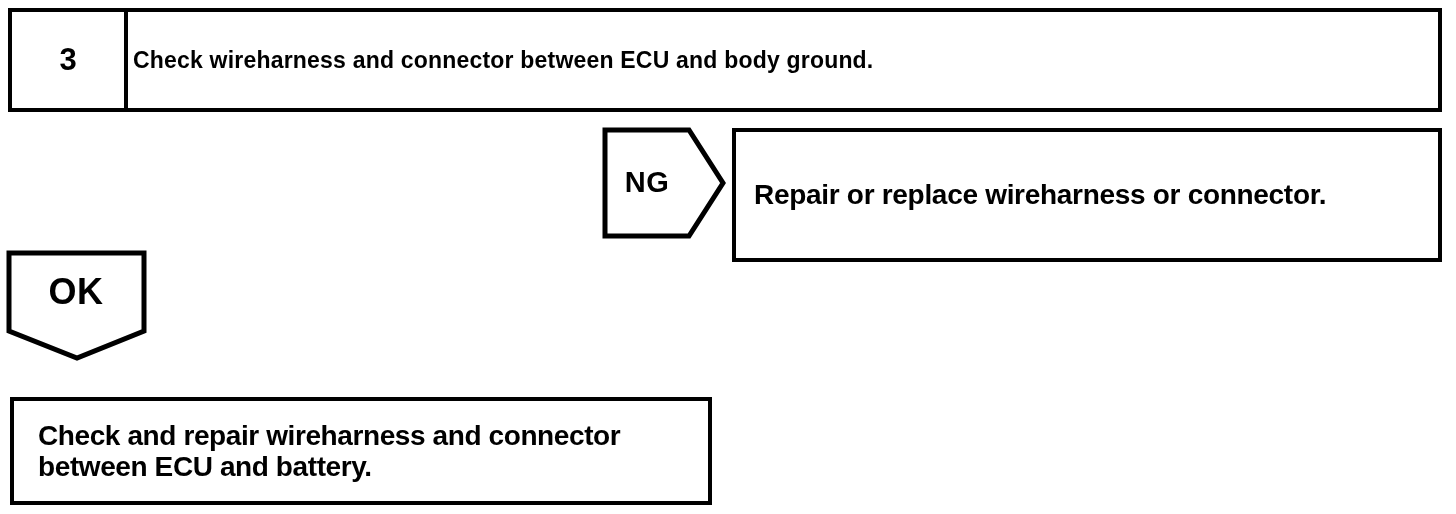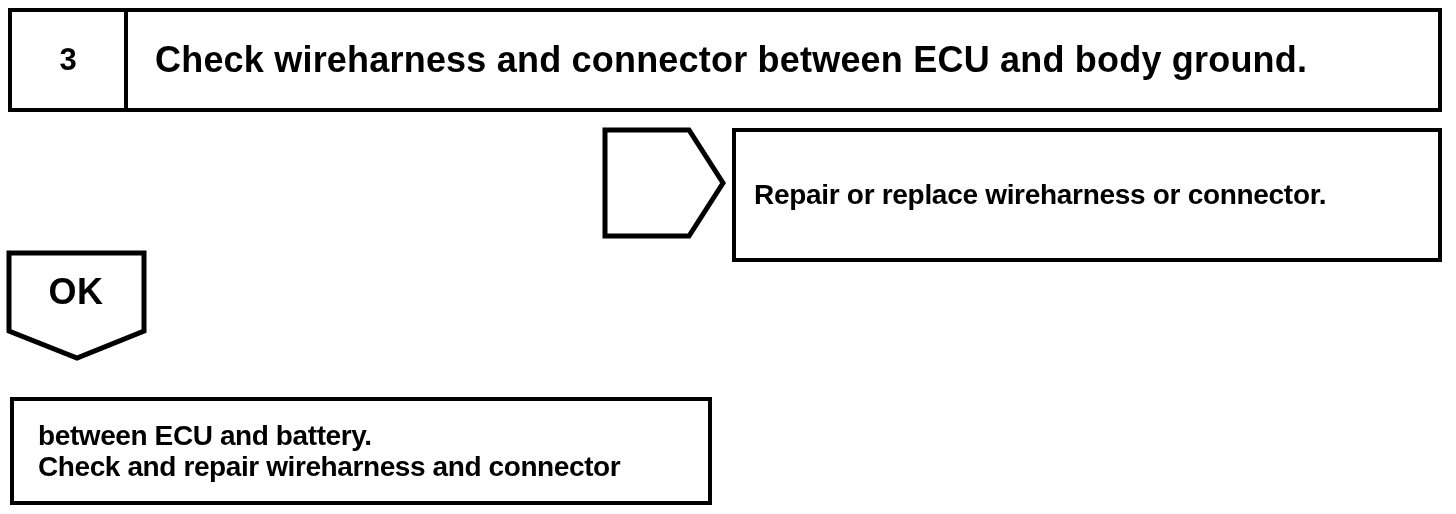--- a/index.html
+++ b/index.html
@@ -38,22 +38,22 @@
     border-right: 4px solid #000000;
     display: flex;
     align-items: center;
     justify-content: center;
     font-size: 31px;
   }
   .step-text {
     flex: 1;
     display: flex;
     align-items: center;
-    padding-left: 27px;
-    font-size: 36px;
+    padding-left: 5px;
+    font-size: 23px;
     letter-spacing: 0.2px;
     white-space: nowrap;
   }
   
   .ng-shape {
     position: absolute;
     left: 601px;
     top: 126px;
     width: 126px;
     height: 114px;
@@ -135,28 +135,29 @@
   <div class="box step-box">
     <div class="step-number-cell">
       <span>3</span>
     </div>
     <div class="step-text">Check wireharness and connector between ECU and body ground.</div>
   </div>
 
   <svg class="ng-shape" viewBox="0 0 126 114" aria-hidden="true">
     <polygon class="pentagon" points="4,4 88,4 122,57 88,110 4,110"></polygon>
   </svg>
+  <div class="ng-label">NG</div>
 
   <div class="box ng-action-box">
     <span>Repair or replace wireharness or connector.</span>
   </div>
 
   <svg class="ok-shape" viewBox="0 0 144 114" aria-hidden="true">
     <polygon class="pentagon" points="4,4 139,4 139,82 72,109 4,82"></polygon>
   </svg>
   <div class="ok-label">OK</div>
 
   <div class="box ok-action-box">
+    <div class="line">Check and repair wireharness and connector</div>
     <div class="line">between ECU and battery.</div>
-    <div class="line">Check and repair wireharness and connector</div>
   </div>
 
 </div>
 
 </body></html>

